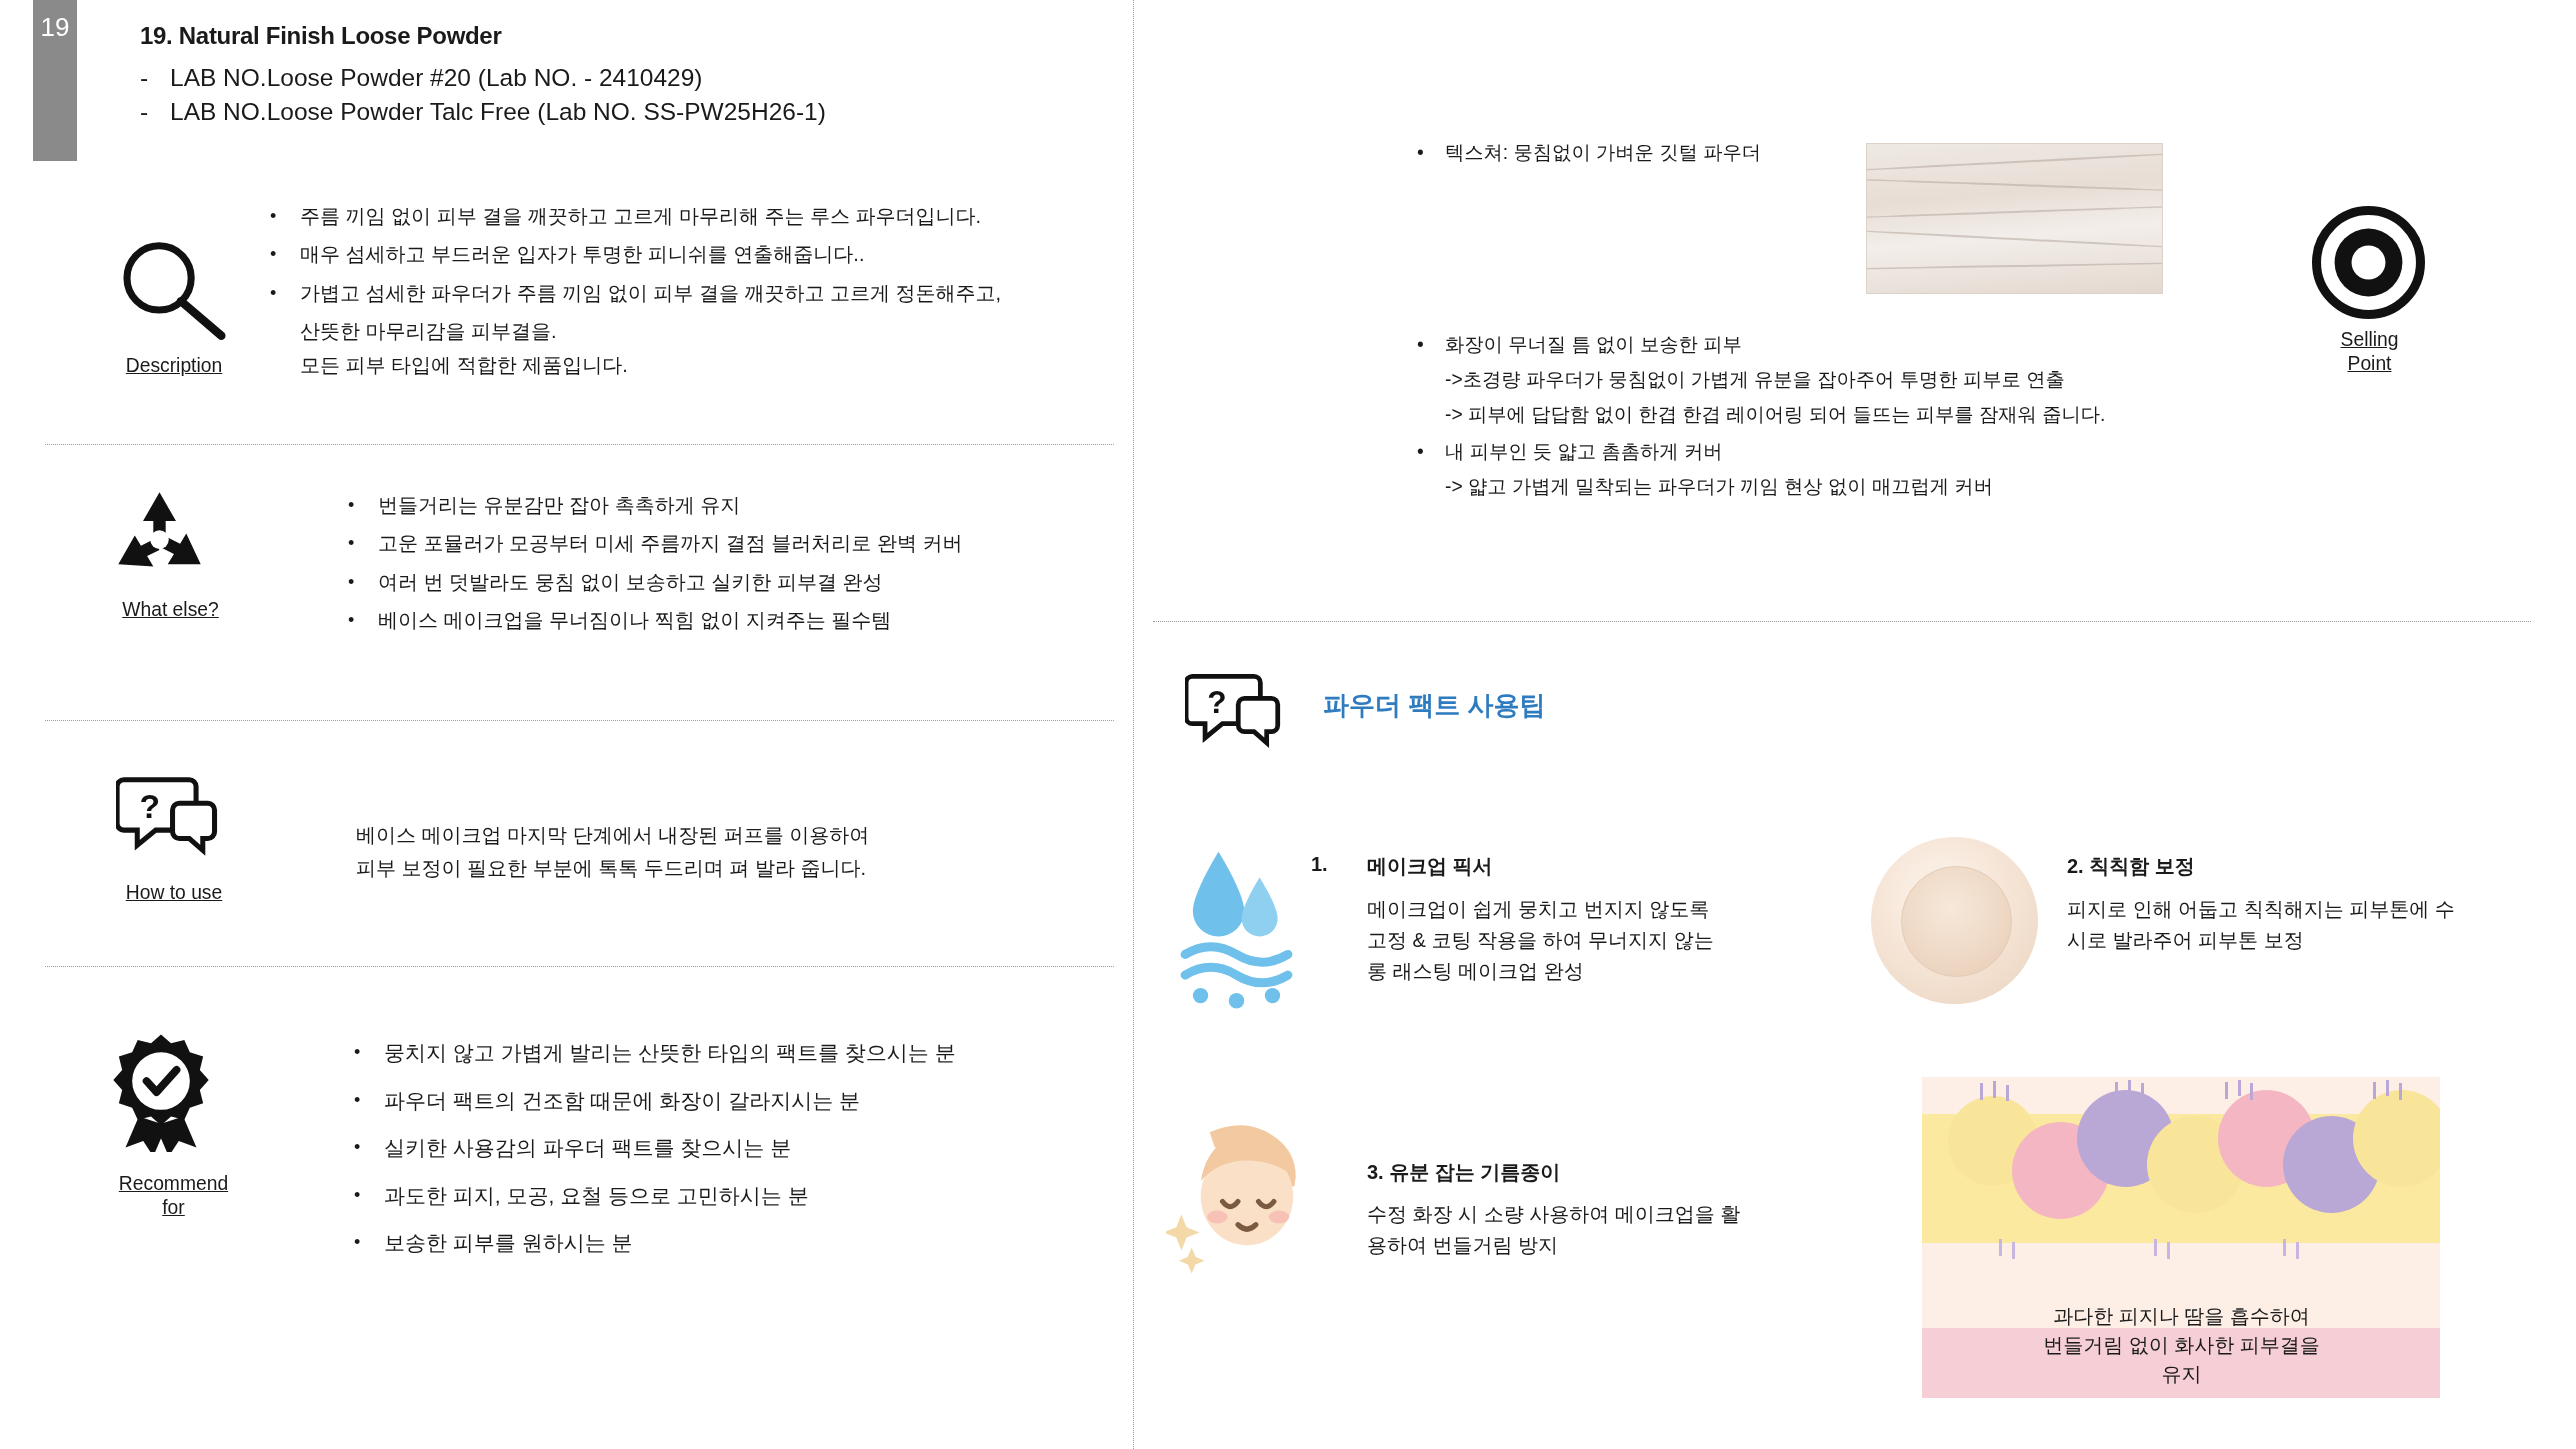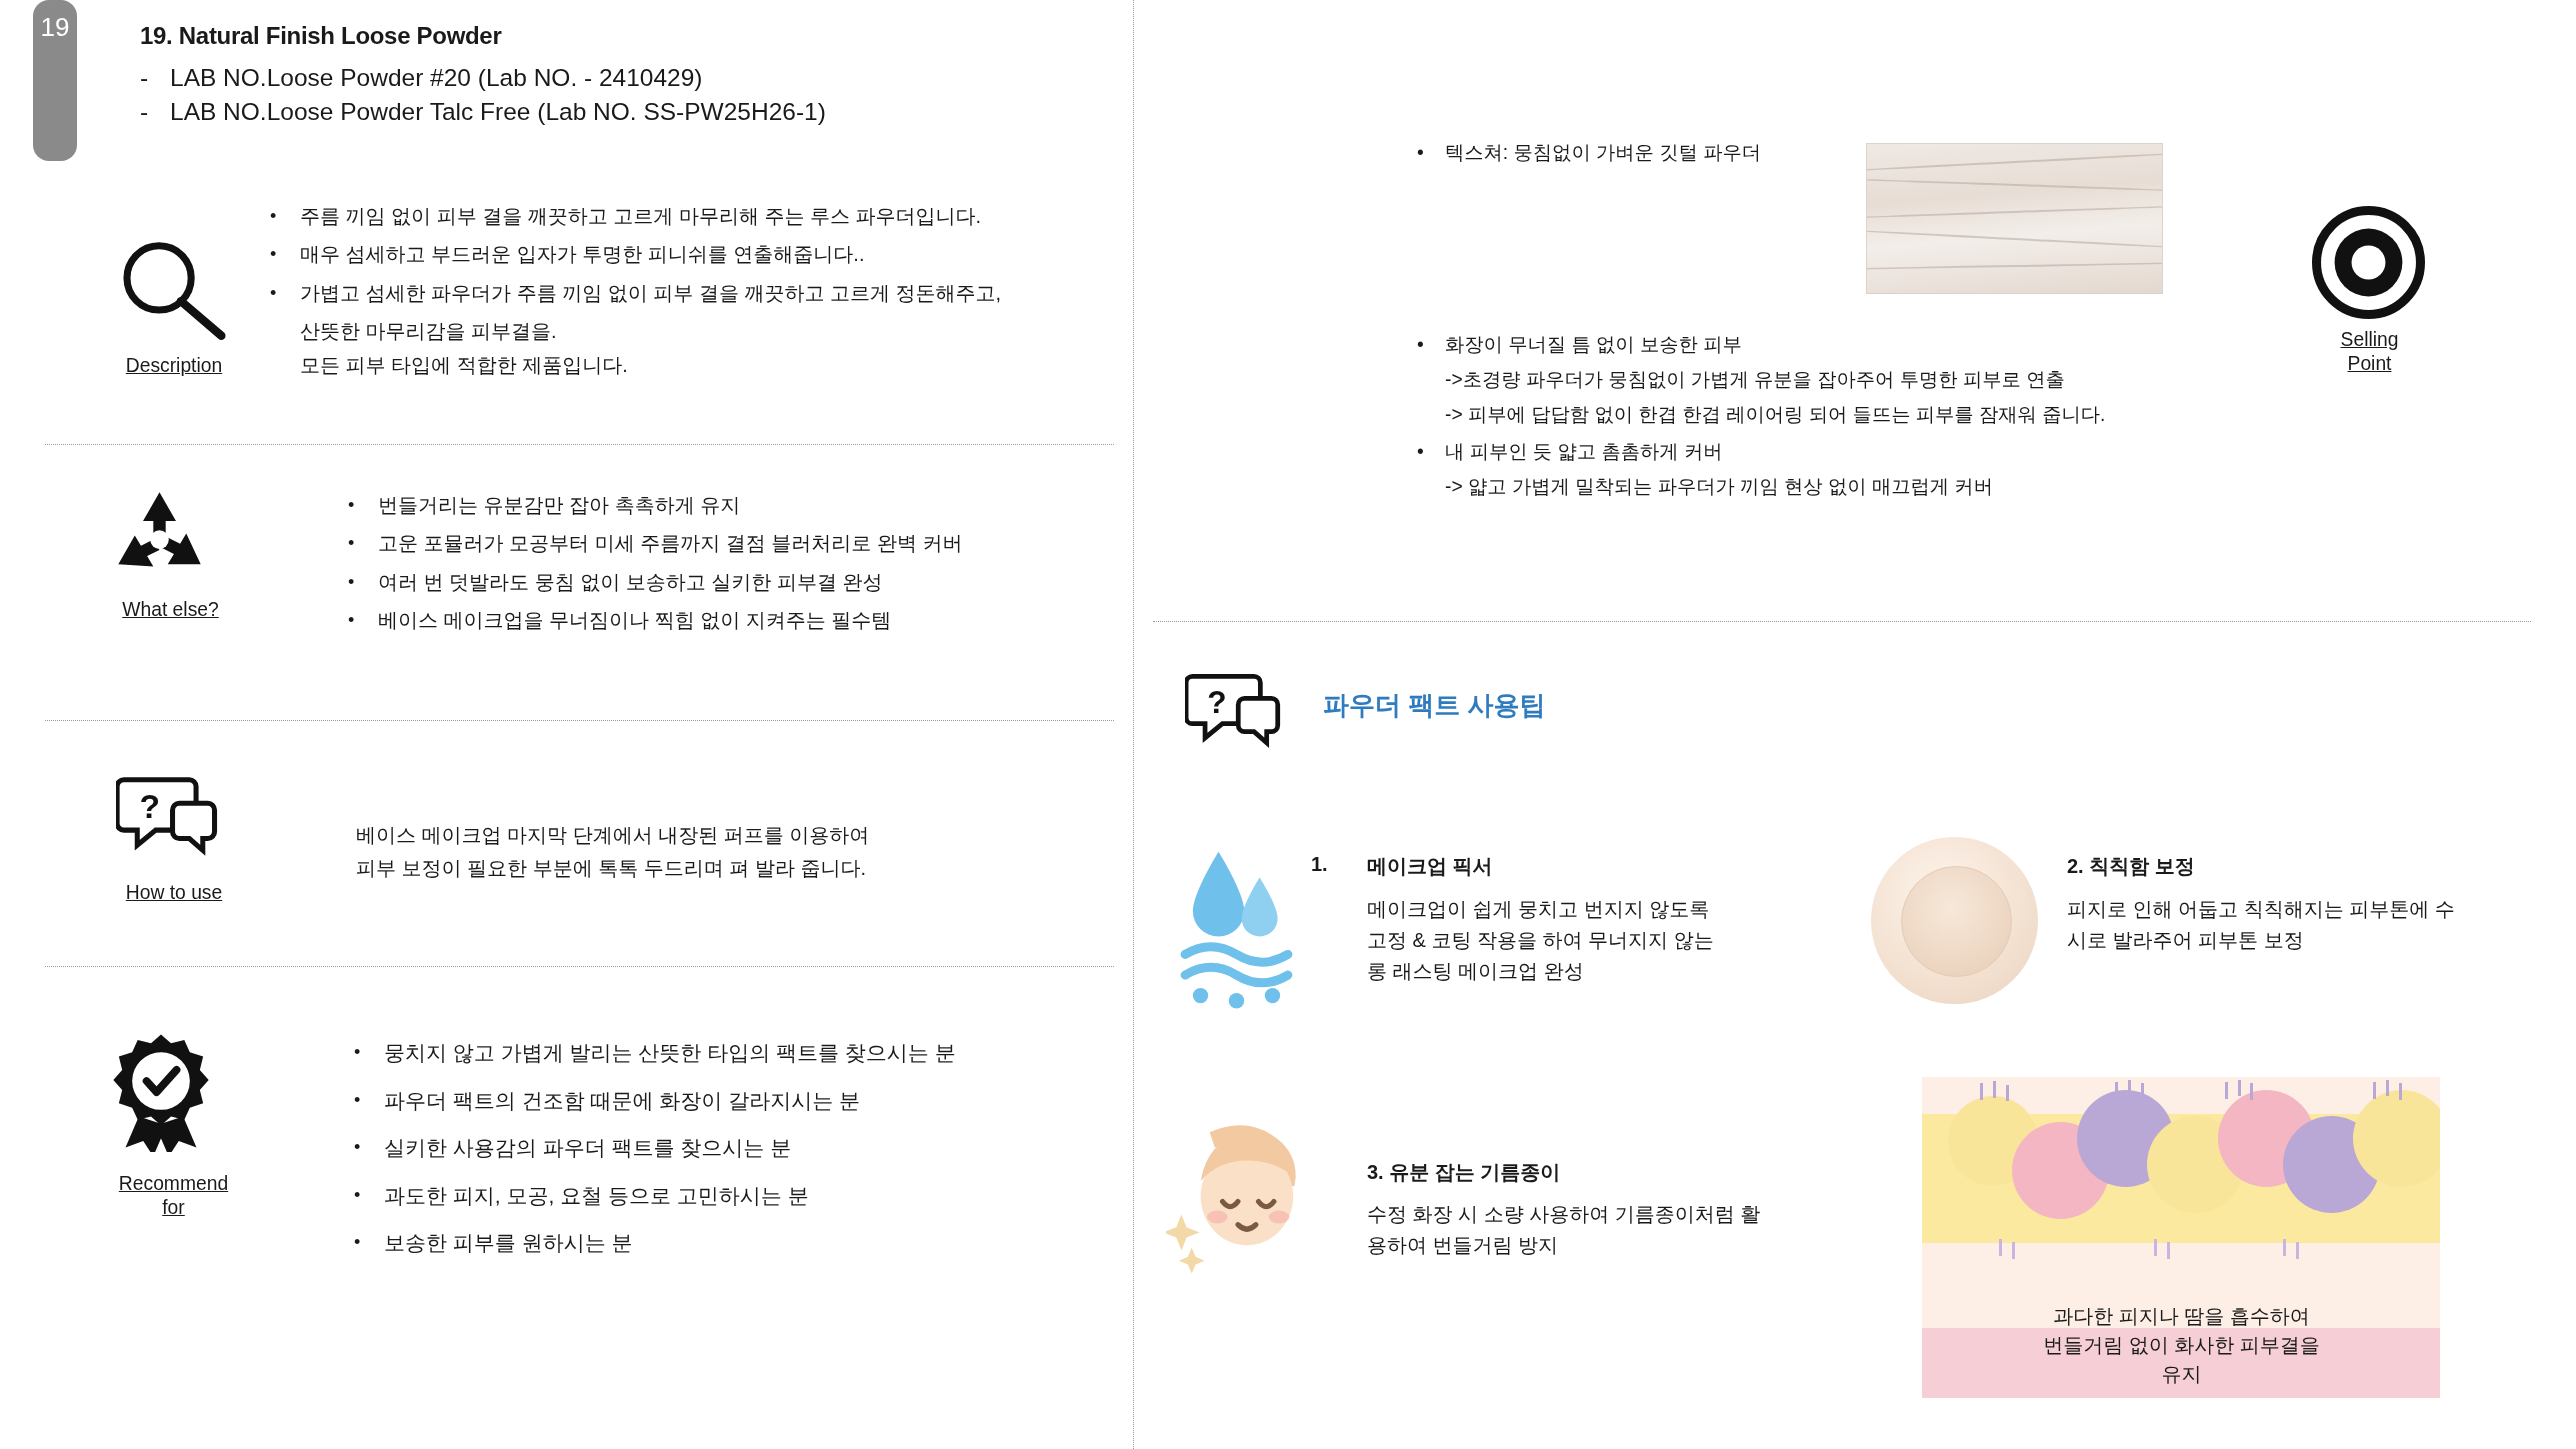--- a/index.html
+++ b/index.html
@@ -21,21 +21,20 @@
   }
 
   
   .page-tab {
     position: absolute;
     left: 33px;
     top: 0;
     width: 44px;
     height: 161px;
     background: #8a8a8a;
-    border-radius: 16px;
   }
   .page-tab .num {
     position: absolute;
     top: 11.6px;
     left: 0;
     width: 44px;
     text-align: center;
     color: #ffffff;
     font-size: 26px;
     font-weight: 400;
@@ -485,21 +484,21 @@
     <ellipse cx="88" cy="80" rx="8" ry="5" fill="#f6b9b0" opacity="0.8"></ellipse>
     <path d="M56 86 q7 7 14 0" fill="none" stroke="#7a5a40" stroke-width="4" stroke-linecap="round"></path>
     <path d="M12 78 l4 10 10 4 -10 4 -4 10 -4 -10 -10 -4 10 -4 z" fill="#f3d9a8"></path>
     <path d="M20 104 l3 7 7 3 -7 3 -3 7 -3 -7 -7 -3 7 -3 z" fill="#f3d9a8"></path>
   </svg>
   <div class="tip-head" style="left:1367px; top:1159px;">
     <span>3.</span>
     <span>유분 잡는 기름종이</span>
   </div>
   <div class="tip-body" style="left:1367px; top:1199px; width:580px;">
-    <div>수정 화장 시 소량 사용하여 기름종이처럼 활</div>
+    <div>수정 화장 시 소량 사용하여 메이크업을 활</div>
     <div>용하여 번들거림 방지</div>
   </div>
 
   <div class="oilpaper">
     <div class="band" style="background:#fbe9a0;"></div>
     <div class="circle" style="left:26px; top:19.3px; width:90px; height:90px; background:#f9e59a;"></div>
     <div class="circle" style="left:90px; top:45px; width:97px; height:97px; background:#f4b6c2;"></div>
     <div class="circle" style="left:155px; top:13px; width:97px; height:97px; background:#b9a7d6;"></div>
     <div class="circle" style="left:225px; top:39px; width:97px; height:97px; background:#f9e59a;"></div>
     <div class="circle" style="left:296px; top:13px; width:97px; height:97px; background:#f4b6c2;"></div>

